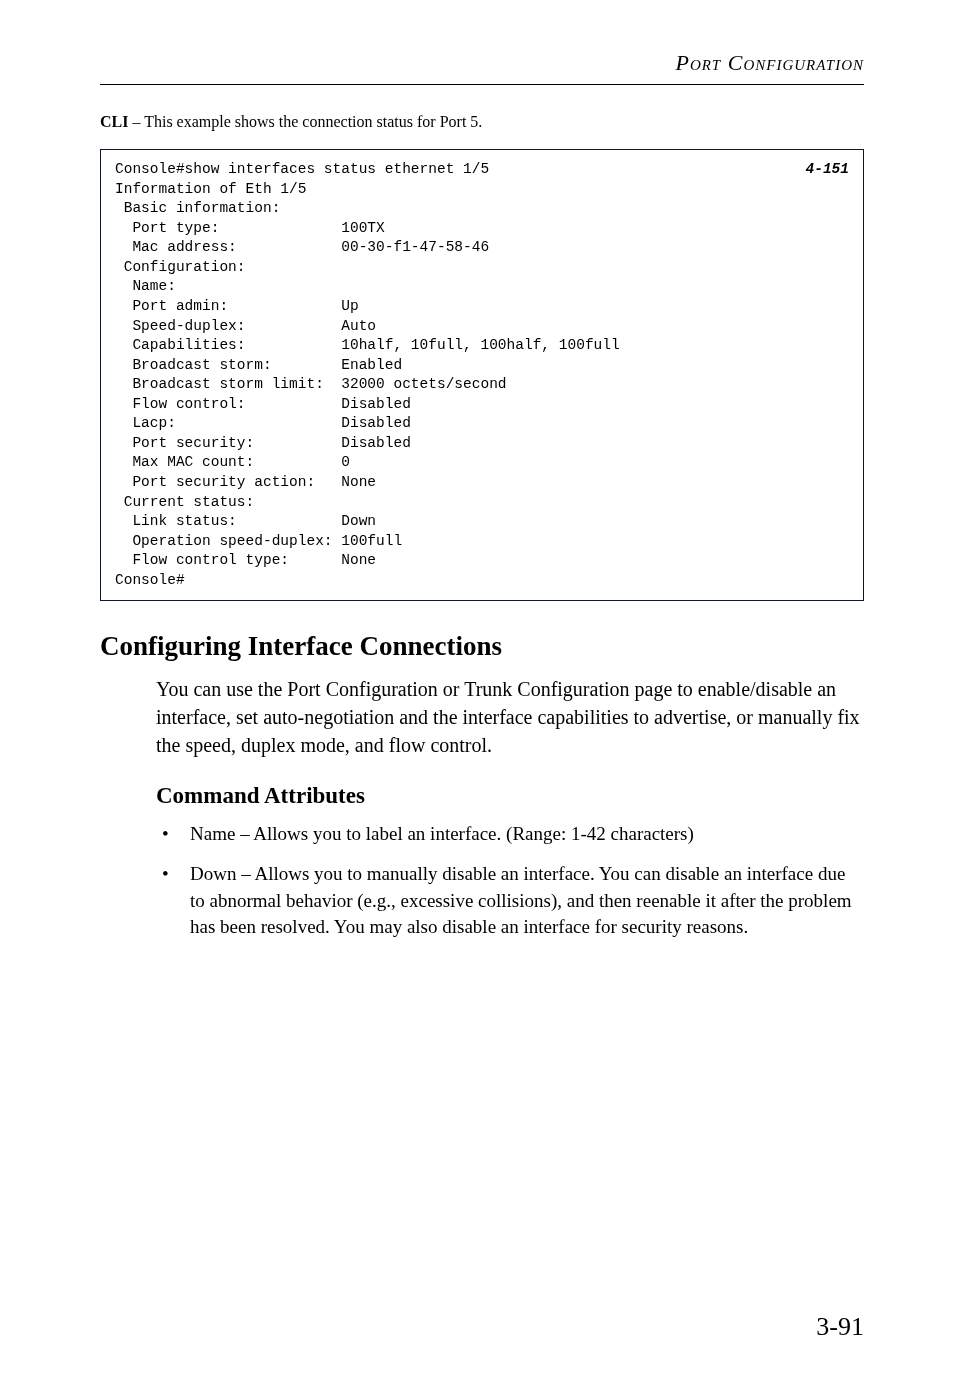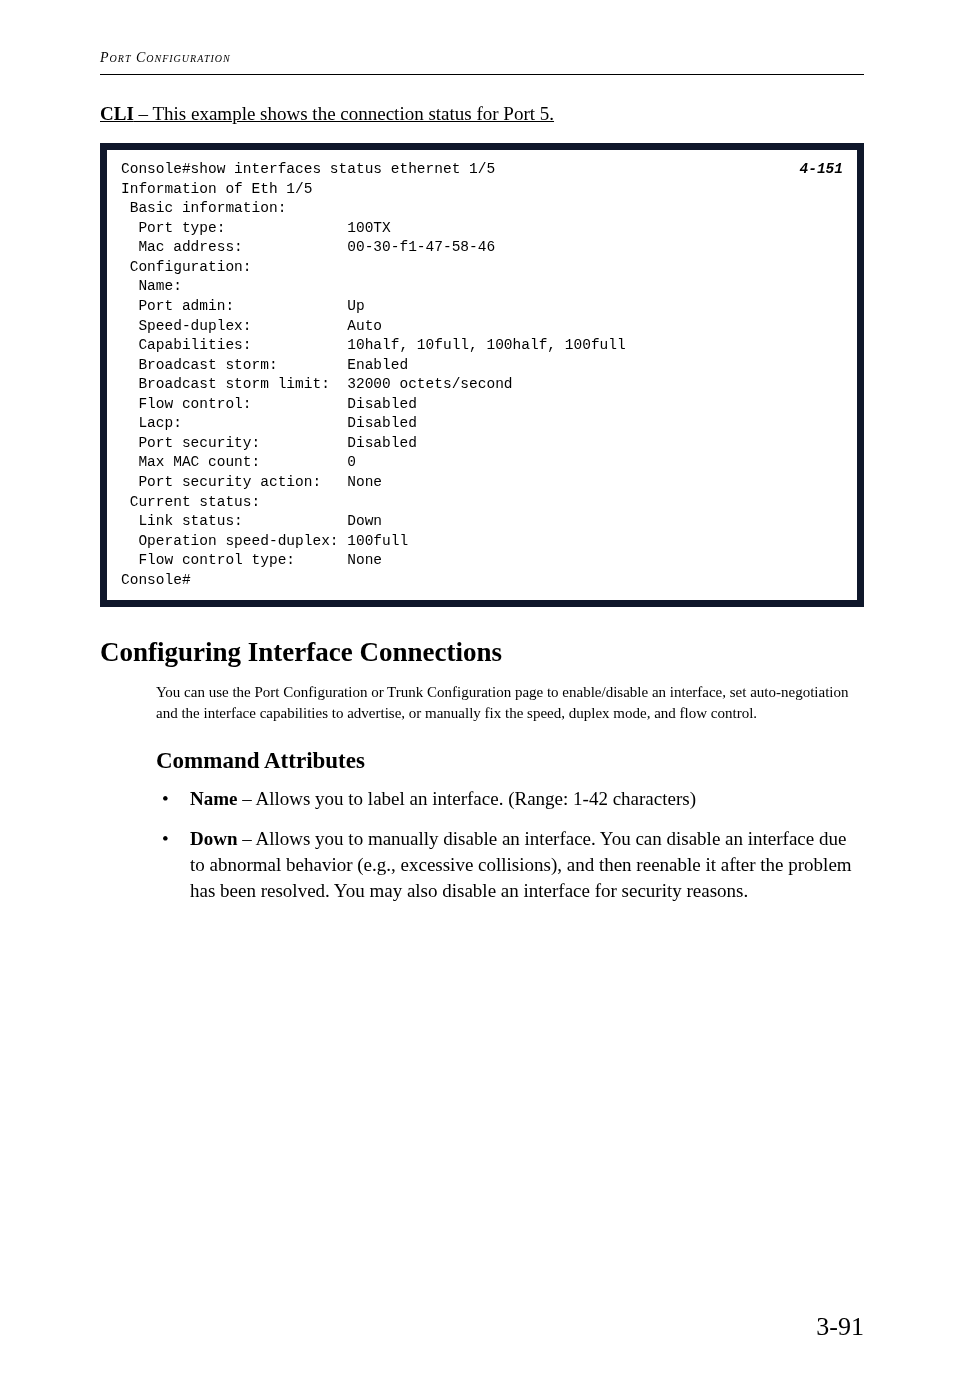--- a/index.html
+++ b/index.html
@@ -10,41 +10,41 @@
     body {
       font-family: Garamond, Georgia, 'Times New Roman', serif;
       background: #fff;
       color: #000;
       width: 954px;
       height: 1388px;
       padding: 50px 90px 50px 100px;
       position: relative;
     }
     .header {
+      text-align: right;
       font-variant: small-caps;
       font-style: italic;
-      font-size: 14px;
+      font-size: 22px;
       margin-bottom: 8px;
       letter-spacing: 1px;
     }
     .hr {
       border: none;
       border-top: 1px solid #000;
       margin-bottom: 28px;
     }
     .intro {
-      font-size: 19px;
+      font-size: 16px;
       margin-bottom: 18px;
-      text-decoration: underline;
     }
     .intro b {
       font-weight: bold;
     }
     .console-box {
-      border: 7px solid #0f172a;
+      border: 1px solid #0f172a;
       padding: 10px 14px;
       font-family: 'Courier New', Courier, monospace;
       font-size: 14.5px;
       line-height: 1.35;
       white-space: pre;
       margin-bottom: 30px;
       position: relative;
     }
     .console-line {
       display: flex;
@@ -54,21 +54,21 @@
       font-style: italic;
       font-weight: bold;
     }
     h2.section {
       font-family: Garamond, Georgia, 'Times New Roman', serif;
       font-size: 27px;
       font-weight: bold;
       margin-bottom: 14px;
     }
     .bodytext {
-      font-size: 15px;
+      font-size: 20px;
       line-height: 1.38;
       margin-left: 56px;
       margin-bottom: 24px;
     }
     h3.subsection {
       font-size: 23px;
       font-weight: bold;
       margin-left: 56px;
       margin-bottom: 12px;
     }
@@ -84,21 +84,21 @@
       line-height: 1.38;
     }
     ul.attrs li::before {
       content: "•";
       position: absolute;
       left: 6px;
       top: 0;
       font-size: 19px;
     }
     ul.attrs li b {
-      font-weight: bold;
+      font-weight: normal;
     }
     .pagenum {
       position: absolute;
       bottom: 46px;
       right: 90px;
       font-size: 26px;
     }
   </style>
 </head>
 <body>

